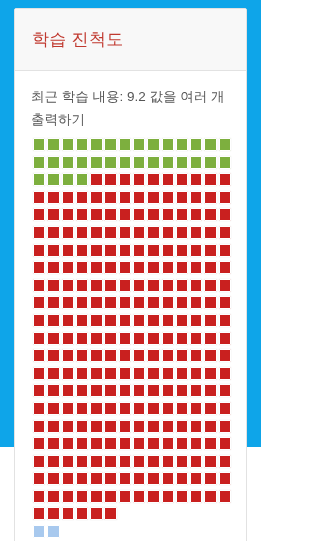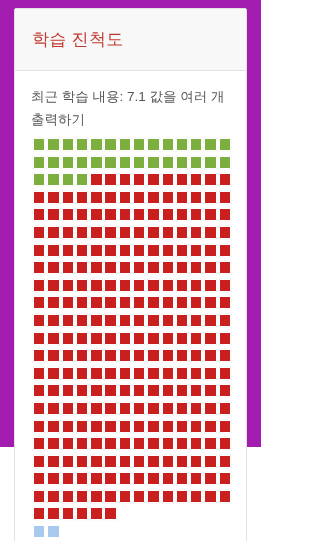--- a/index.html
+++ b/index.html
@@ -13,21 +13,21 @@
     overflow: hidden;
     background: #ffffff;
     font-family: "Liberation Sans", "DejaVu Sans", sans-serif;
     -webkit-font-smoothing: antialiased;
   }
 
   #root {
     position: relative;
     width: 261px;
     height: 447px;
-    background: #a21caf;
+    background: #0ea5e9;
   }
 
   
   .card {
     position: absolute;
     left: 14px;
     top: 8px;
     width: 233px;
     min-height: 540px;
     box-sizing: border-box;
@@ -116,21 +116,21 @@
 <div id="root">
 
   <section class="card">
 
     <header class="card-header">
       <h1 class="card-title">학습 진척도</h1>
     </header>
 
     <div class="card-body">
 
-      <p class="recent-label">최근 학습 내용: 7.1 값을 여러 개 출력하기</p>
+      <p class="recent-label">최근 학습 내용: 9.2 값을 여러 개 출력하기</p>
 
       <ul class="grid" id="progress-grid">
           <li class="cell done"></li>
           <li class="cell done"></li>
           <li class="cell done"></li>
           <li class="cell done"></li>
           <li class="cell done"></li>
           <li class="cell done"></li>
           <li class="cell done"></li>
           <li class="cell done"></li>

